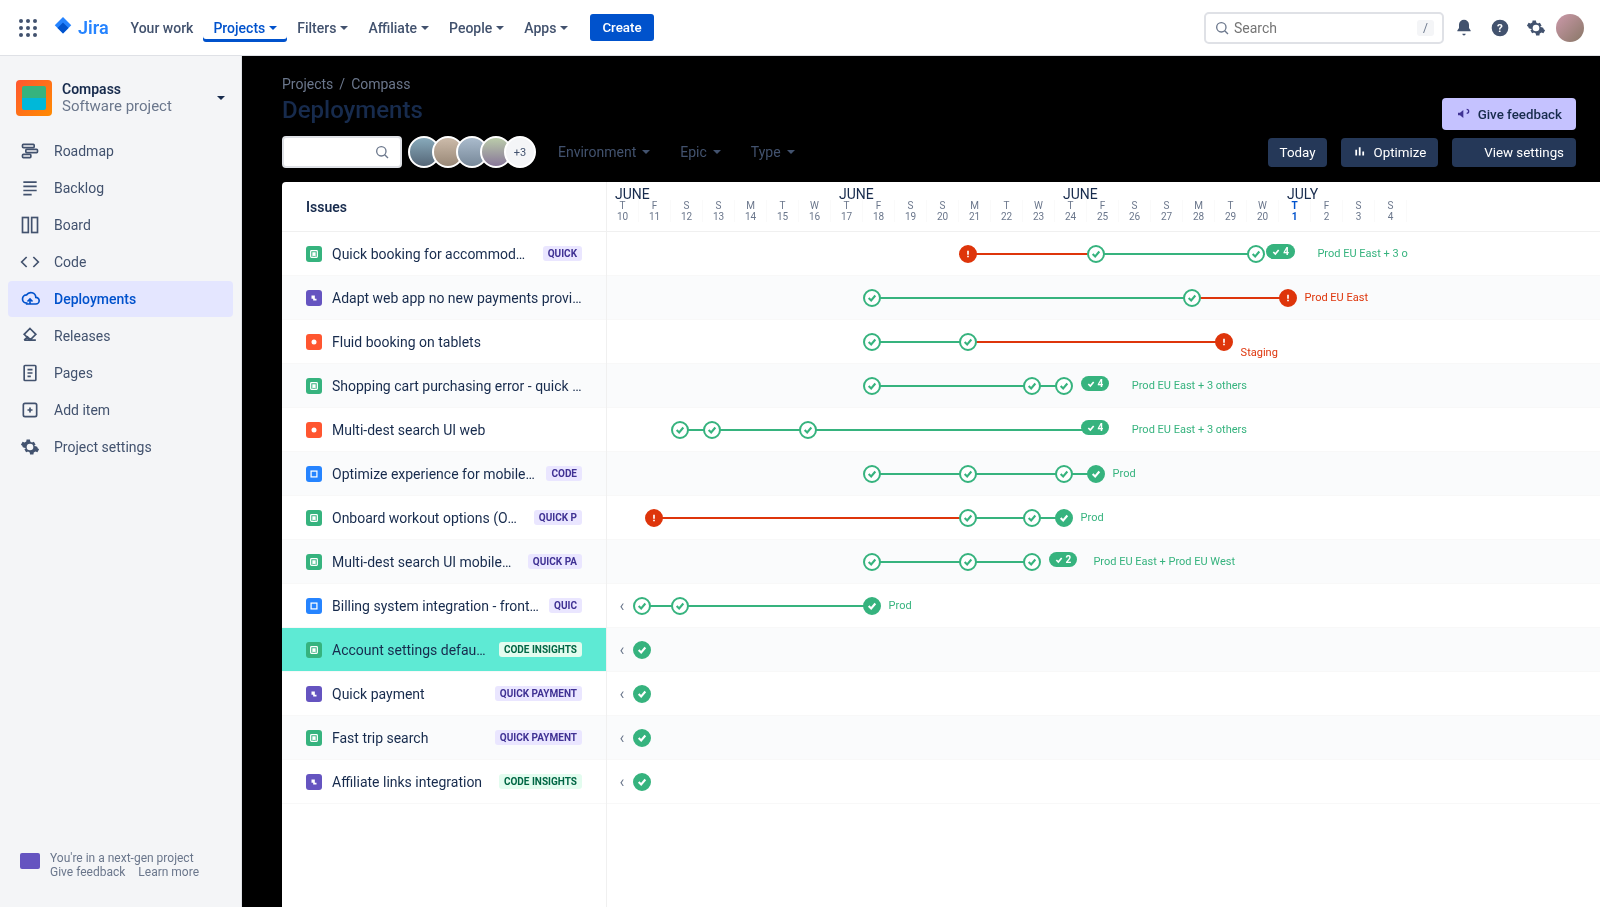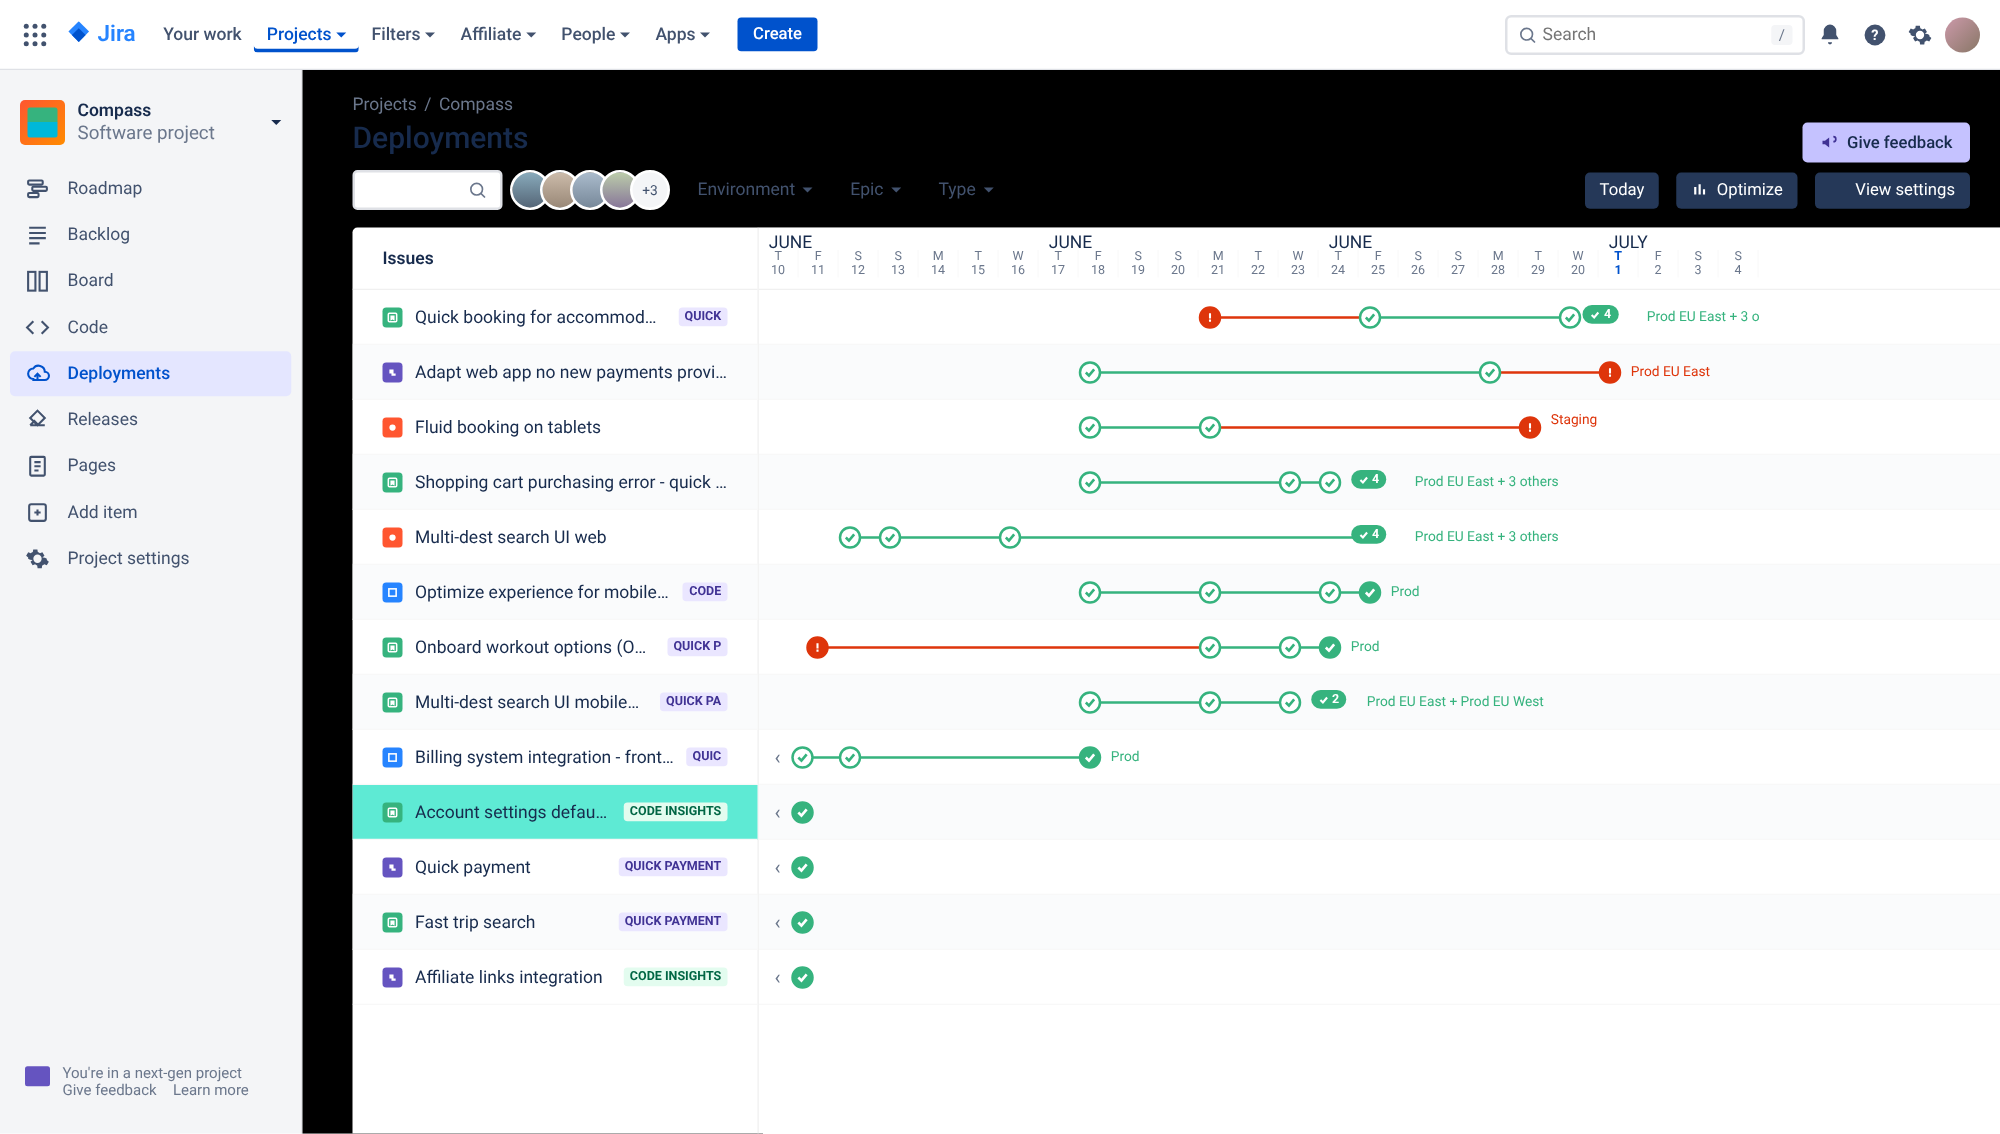--- a/index.html
+++ b/index.html
@@ -607,21 +607,21 @@
               <div class="node ok" style="left:352px;top:13px">
                 <svg viewBox="0 0 12 12" fill="none" stroke="currentColor" stroke-width="2.5">
                   <path d="M2 6l3 3 5-6"></path>
                 </svg>
               </div>
               <div class="node err" style="left:608px;top:13px">
                 <svg viewBox="0 0 12 12" fill="currentColor">
                   <path d="M5 2h2v5H5zM5 8h2v2H5z"></path>
                 </svg>
               </div>
-              <div class="env-label err" style="left:633.6px;top:9px">Staging</div>
+              <div class="env-label err" style="left:633.6px;top:26px">Staging</div>
             </div>
             <div class="tl-row odd">
               <div class="link ok" style="left:265px;width:160px"></div>
               <div class="link ok" style="left:425px;width:32px"></div>
               <div class="node ok" style="left:256px;top:13px">
                 <svg viewBox="0 0 12 12" fill="none" stroke="currentColor" stroke-width="2.5">
                   <path d="M2 6l3 3 5-6"></path>
                 </svg>
               </div>
               <div class="node ok" style="left:416px;top:13px">

